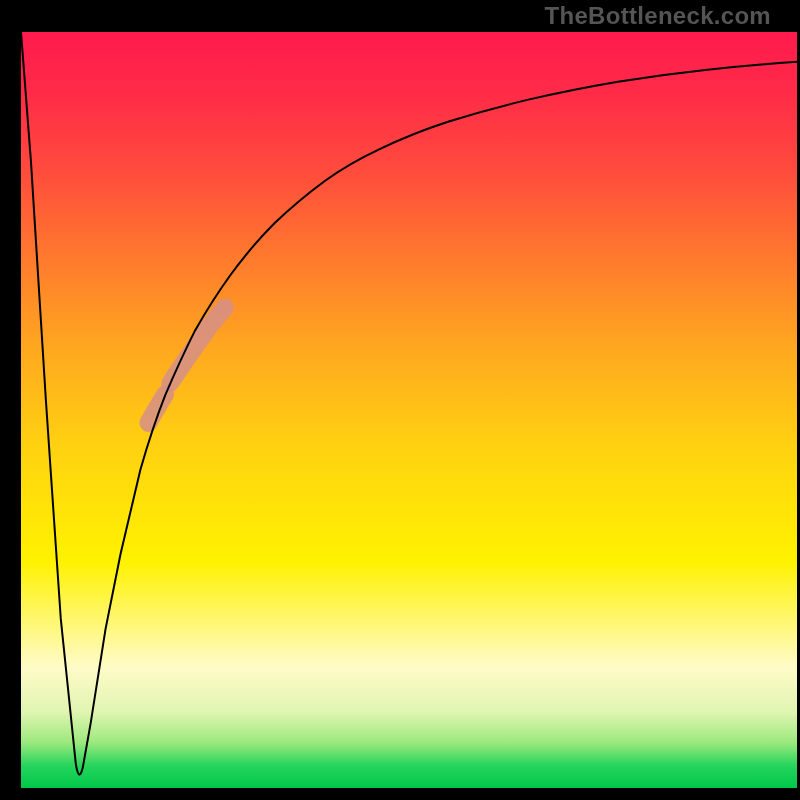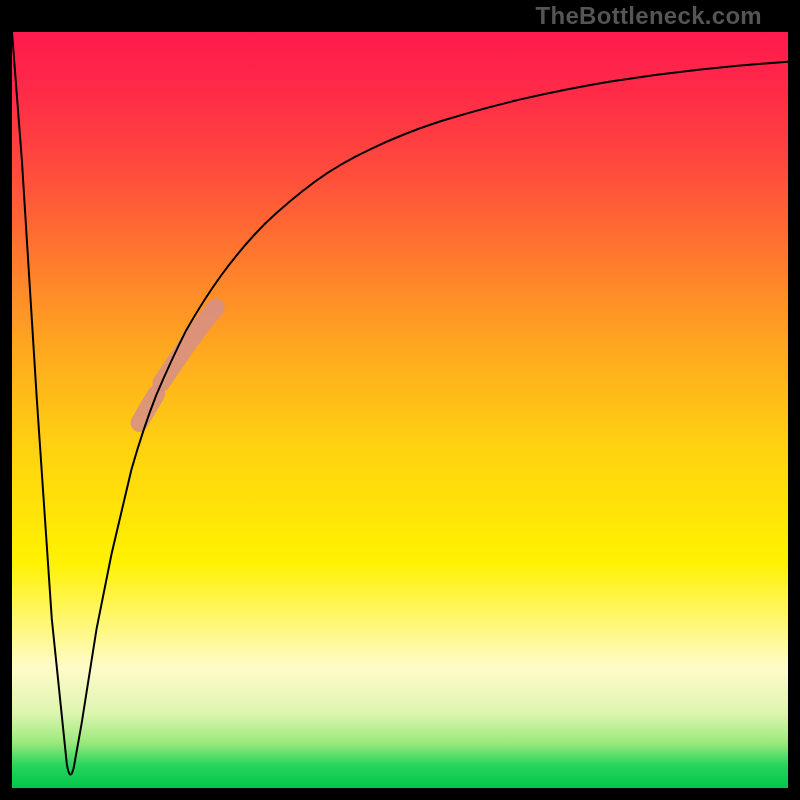--- a/index.html
+++ b/index.html
@@ -9,20 +9,21 @@
     height: 800px;
     overflow: hidden;
     background: #000;
     font-family: Arial, Helvetica, sans-serif;
   }
   .frame {
     position: relative;
     width: 768px;
     height: 800px;
     box-sizing: border-box;
+    margin-left: 9px;
   }
   .watermark {
     position: absolute;
     top: 2px;
     right: 6px;
     color: #555;
     font-size: 24px;
     font-weight: 600;
     letter-spacing: 0.3px;
     z-index: 30;

